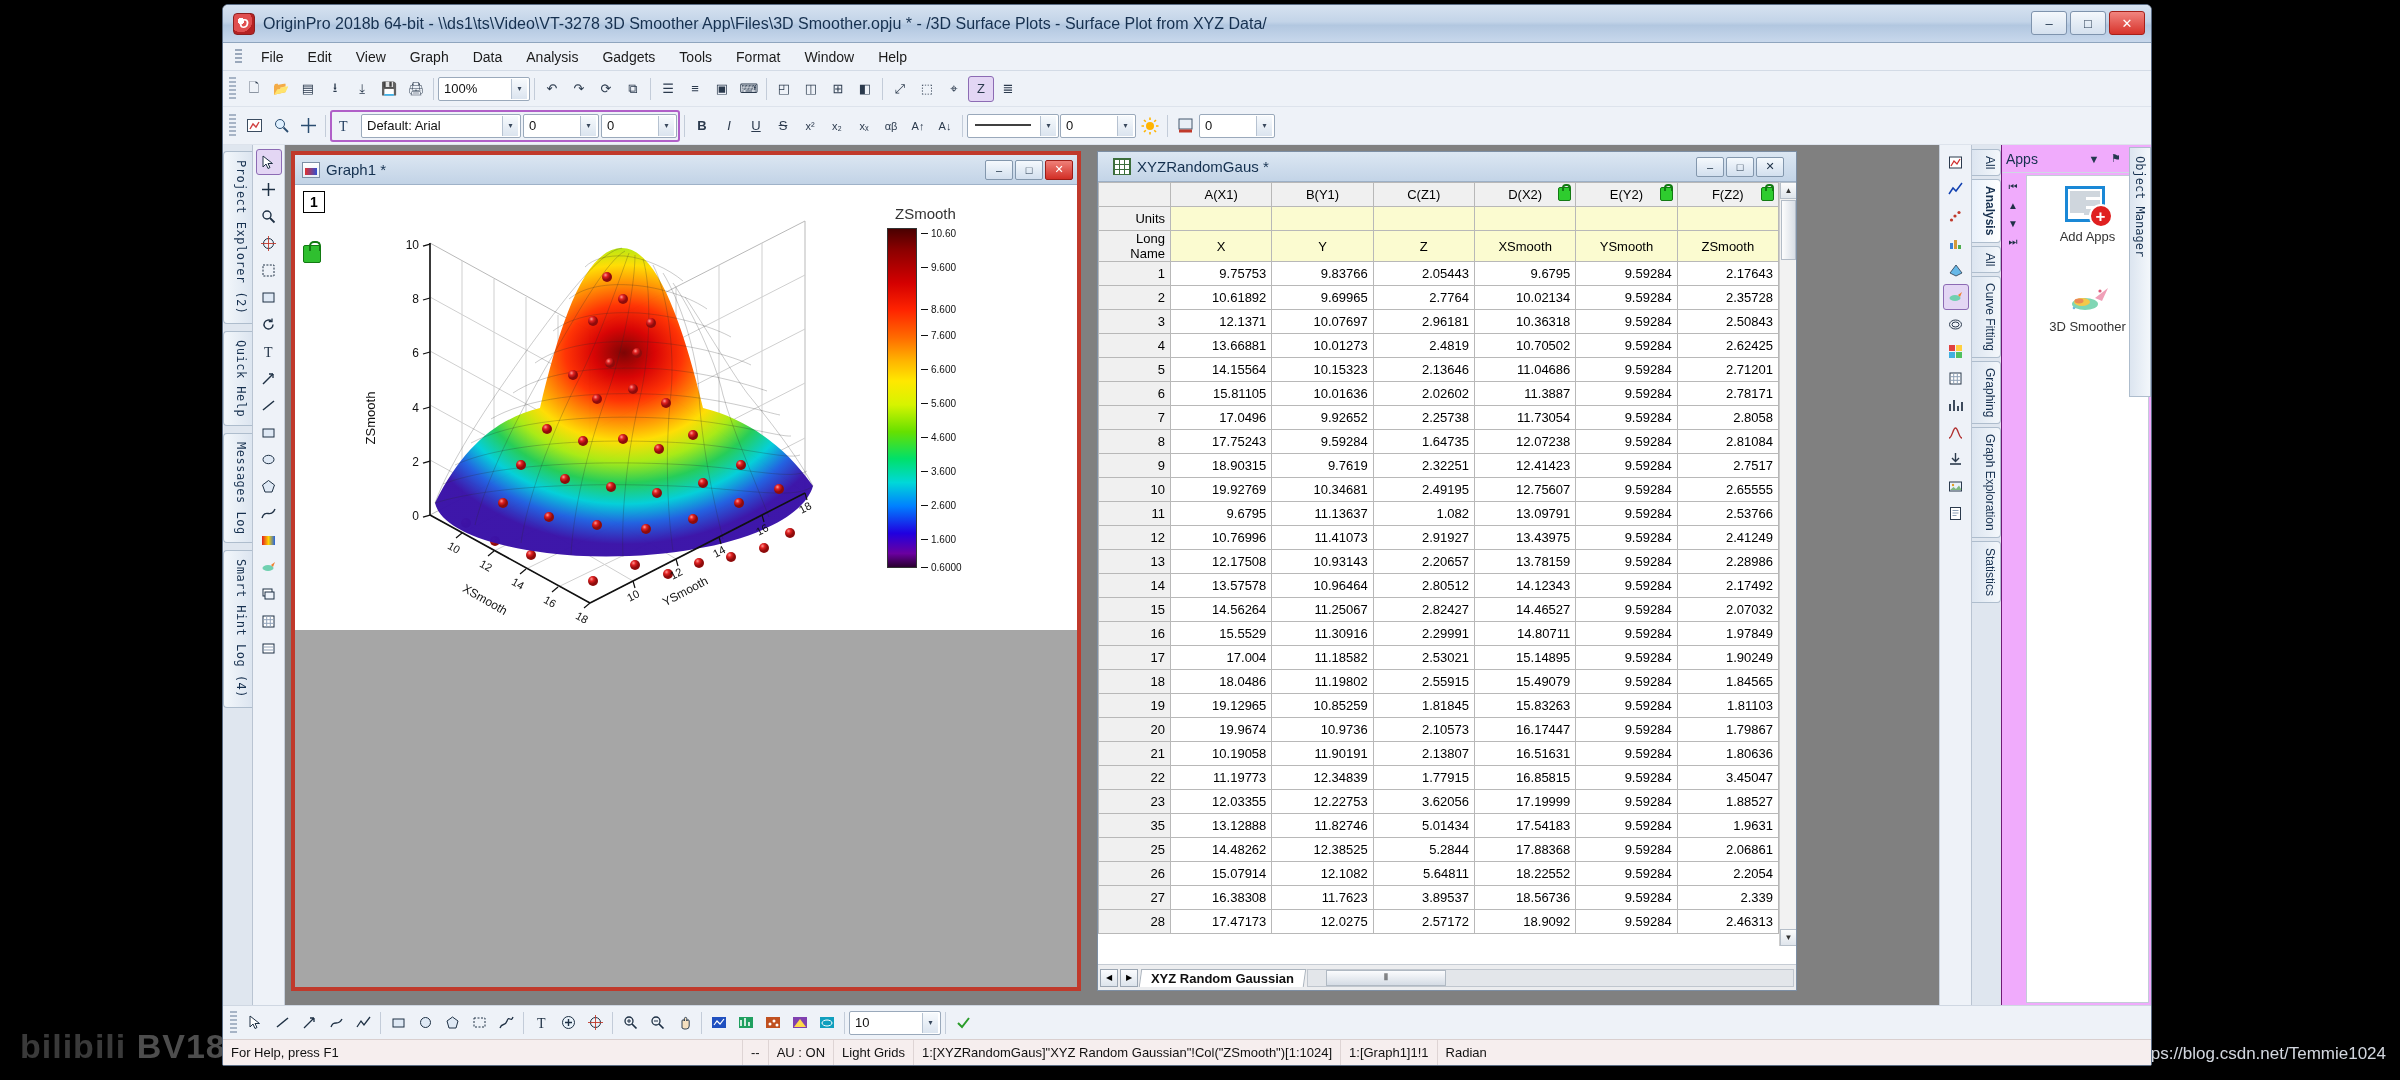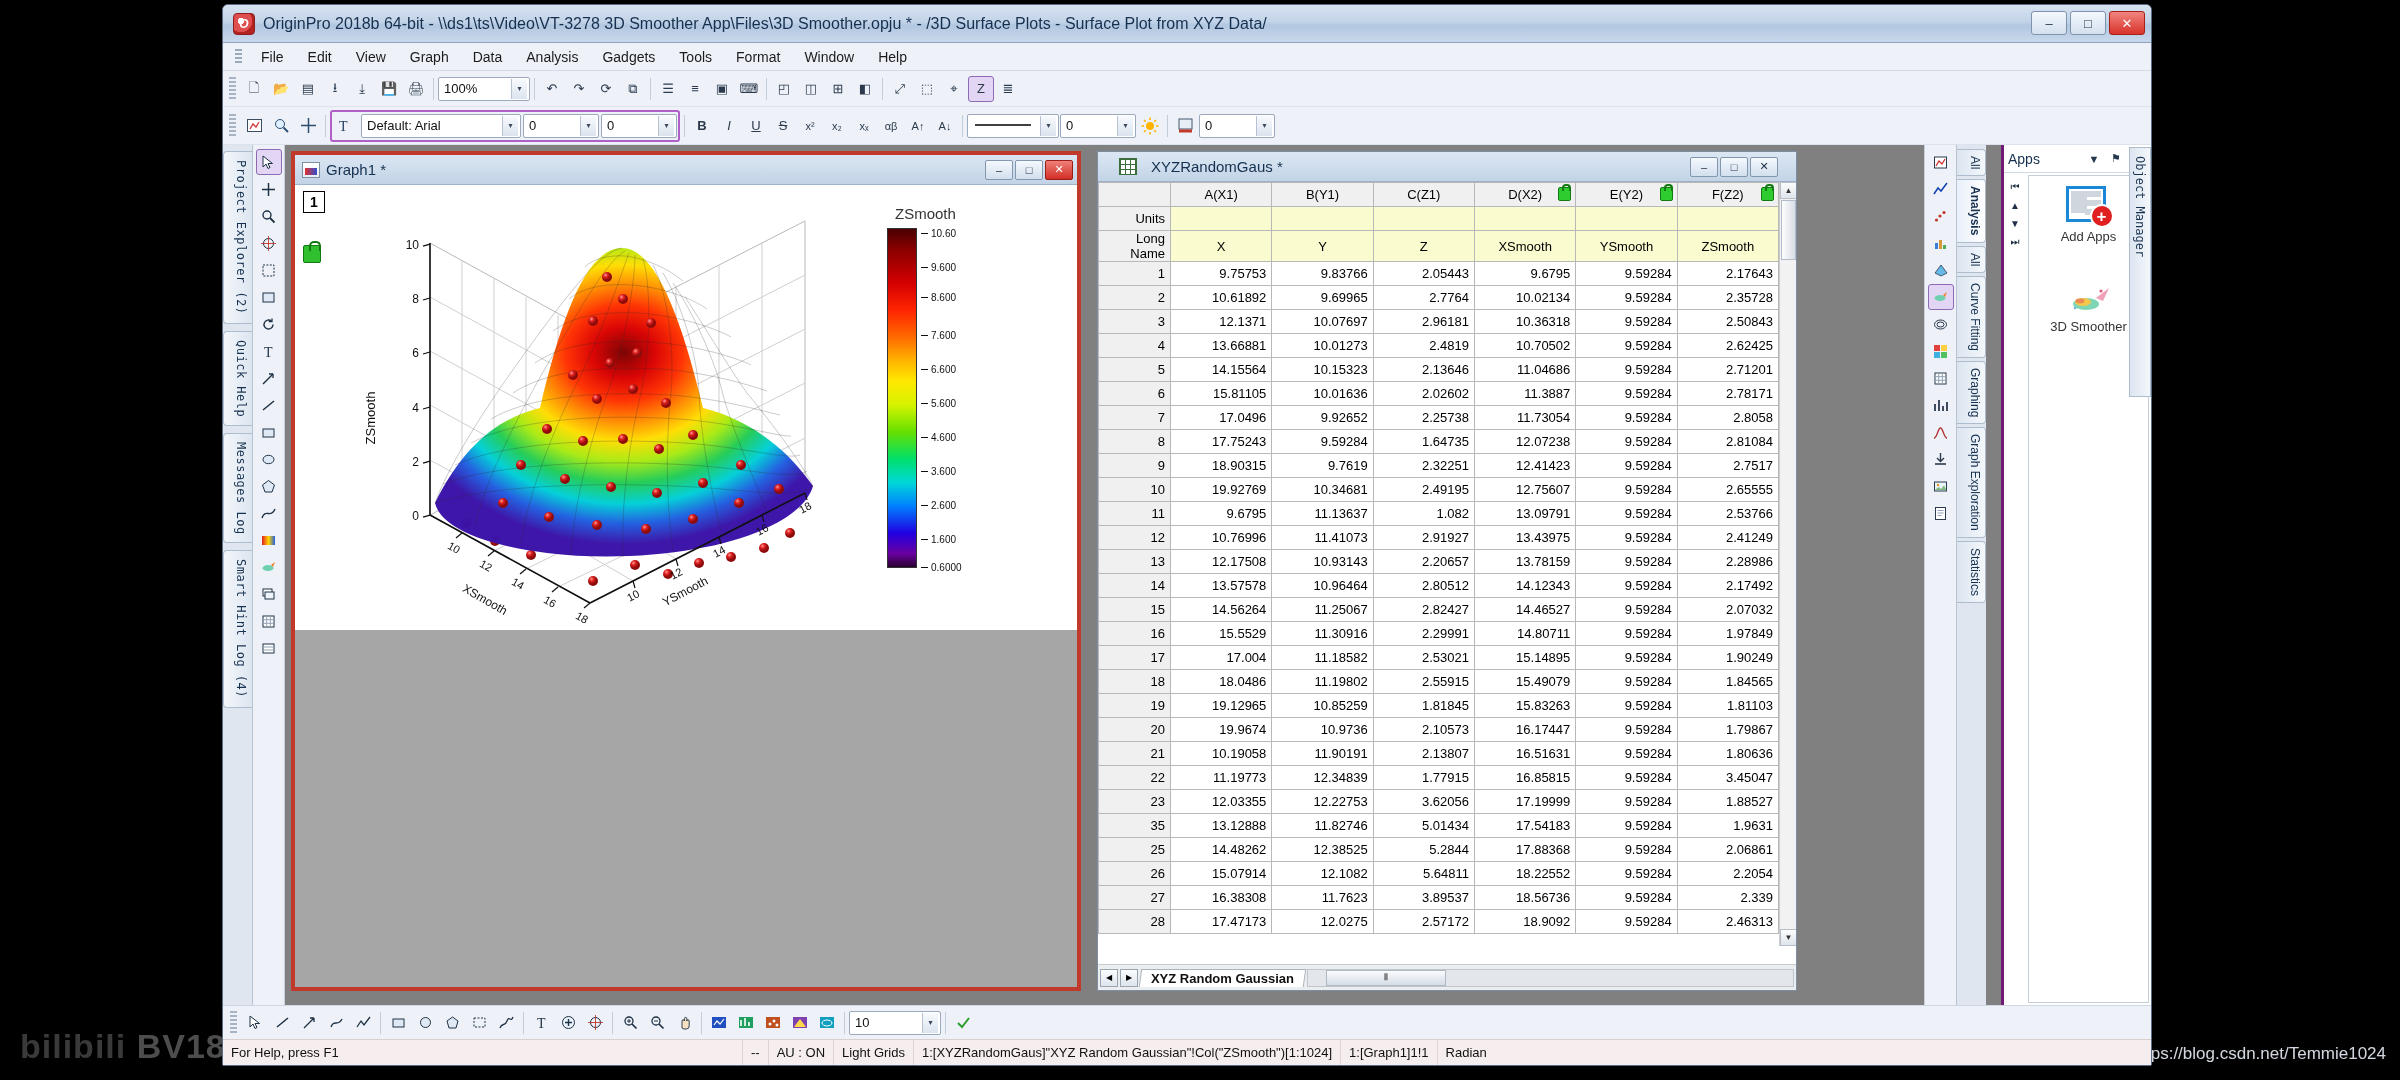--- a/index.html
+++ b/index.html
@@ -166,21 +166,21 @@
              font-size:10px; color:#111; font-family:"Liberation Sans",sans-serif; }
   .cb-tick .dash { width:7px; height:1px; background:#111; }
 
   
   #sheet-window {
     position:absolute; left:812px; top:6px; width:700px; height:840px;
     border:1px solid #7c8ea4; background:#f0f3f8; display:flex; flex-direction:column;
   }
   #sheet-titlebar {
     height:30px; flex:0 0 30px; background:linear-gradient(180deg,#dce7f3,#c3d4e7);
-    border-bottom:1px solid #9db0c6; display:flex; align-items:center; padding:0 18px;gap:8px;
+    border-bottom:1px solid #9db0c6; display:flex; align-items:center; padding:0 12px;
   }
   #sheet-titlebar .sicon { width:18px; height:17px; margin:0 6px 0 3px;
     background:#fff; border:1px solid #3c6e3c;
     background-image:linear-gradient(#3c6e3c 1px, transparent 1px),
                      linear-gradient(90deg,#3c6e3c 1px, transparent 1px);
     background-size:5px 5px; }
   #sheet-title { color:#14304f; font-size:15px; flex:1; }
   #sheet-body { flex:1; position:relative; overflow:hidden; background:#fff; display:flex; flex-direction:column; }
 
   table.ws { border-collapse:collapse; table-layout:fixed; width:100%; font-size:13px; }
@@ -218,22 +218,22 @@
                  display:flex; flex-direction:column; align-items:center; padding-top:4px; gap:1px; }
   #right-rail { width:30px; flex:0 0 30px; background:#dfe6ef; border-left:1px solid #b9c4d2;
                 display:flex; flex-direction:column; padding-top:4px; }
   .vtab-r { writing-mode:vertical-rl; text-orientation:mixed;
     background:linear-gradient(270deg,#f3f7fb,#dce5f0);
     border:1px solid #aebdcd; border-left:none; border-radius:0 4px 4px 0;
     margin-bottom:3px; padding:6px 3px; color:#16304f; font-size:12px; white-space:nowrap; }
   .vtab-r.sel { font-weight:bold; background:linear-gradient(270deg,#ffffff,#e8f0fa); }
 
   
-  #apps-panel { width:150px; flex:0 0 150px; background:#ffffff; border-left:3px solid #701a75;
-                display:flex; flex-direction:column;margin-left:15px; }
+  #apps-panel { width:150px; flex:0 0 150px; background:#f0abfc; border-left:1px solid #701a75;
+                display:flex; flex-direction:column; }
   #apps-head { height:28px; display:flex; align-items:center; padding:0 4px; gap:4px;
                border-bottom:1px solid #cfd8e3; }
   #apps-head .ttl { flex:1; color:#16304f; font-size:14px; }
   .panel-btn { width:18px; height:18px; display:flex; align-items:center; justify-content:center;
                color:#24384f; font-size:11px; }
   #apps-content { flex:1; display:flex; }
   #apps-navcol { width:22px; flex:0 0 22px; display:flex; flex-direction:column; align-items:center; gap:7px; padding-top:8px; }
   .navarrow { font-size:10px; color:#1f3046; }
   #apps-list { flex:1; background:#fff; border:1px solid #c3ccd8; margin:2px; padding-top:10px;
                display:flex; flex-direction:column; align-items:center; gap:4px; }
@@ -750,21 +750,21 @@
                 <div id="colorbar"></div>
                 <div class="cb-ticks">
                   <div class="cb-tick" style="top:6px">
                       <span class="dash"></span>
                       <span>10.60</span>
                     </div>
                   <div class="cb-tick" style="top:40px">
                       <span class="dash"></span>
                       <span>9.600</span>
                     </div>
-                  <div class="cb-tick" style="top:70px">
+                  <div class="cb-tick" style="top:82px">
                       <span class="dash"></span>
                       <span>8.600</span>
                     </div>
                   <div class="cb-tick" style="top:108px">
                       <span class="dash"></span>
                       <span>7.600</span>
                     </div>
                   <div class="cb-tick" style="top:142px">
                       <span class="dash"></span>
                       <span>6.600</span>

